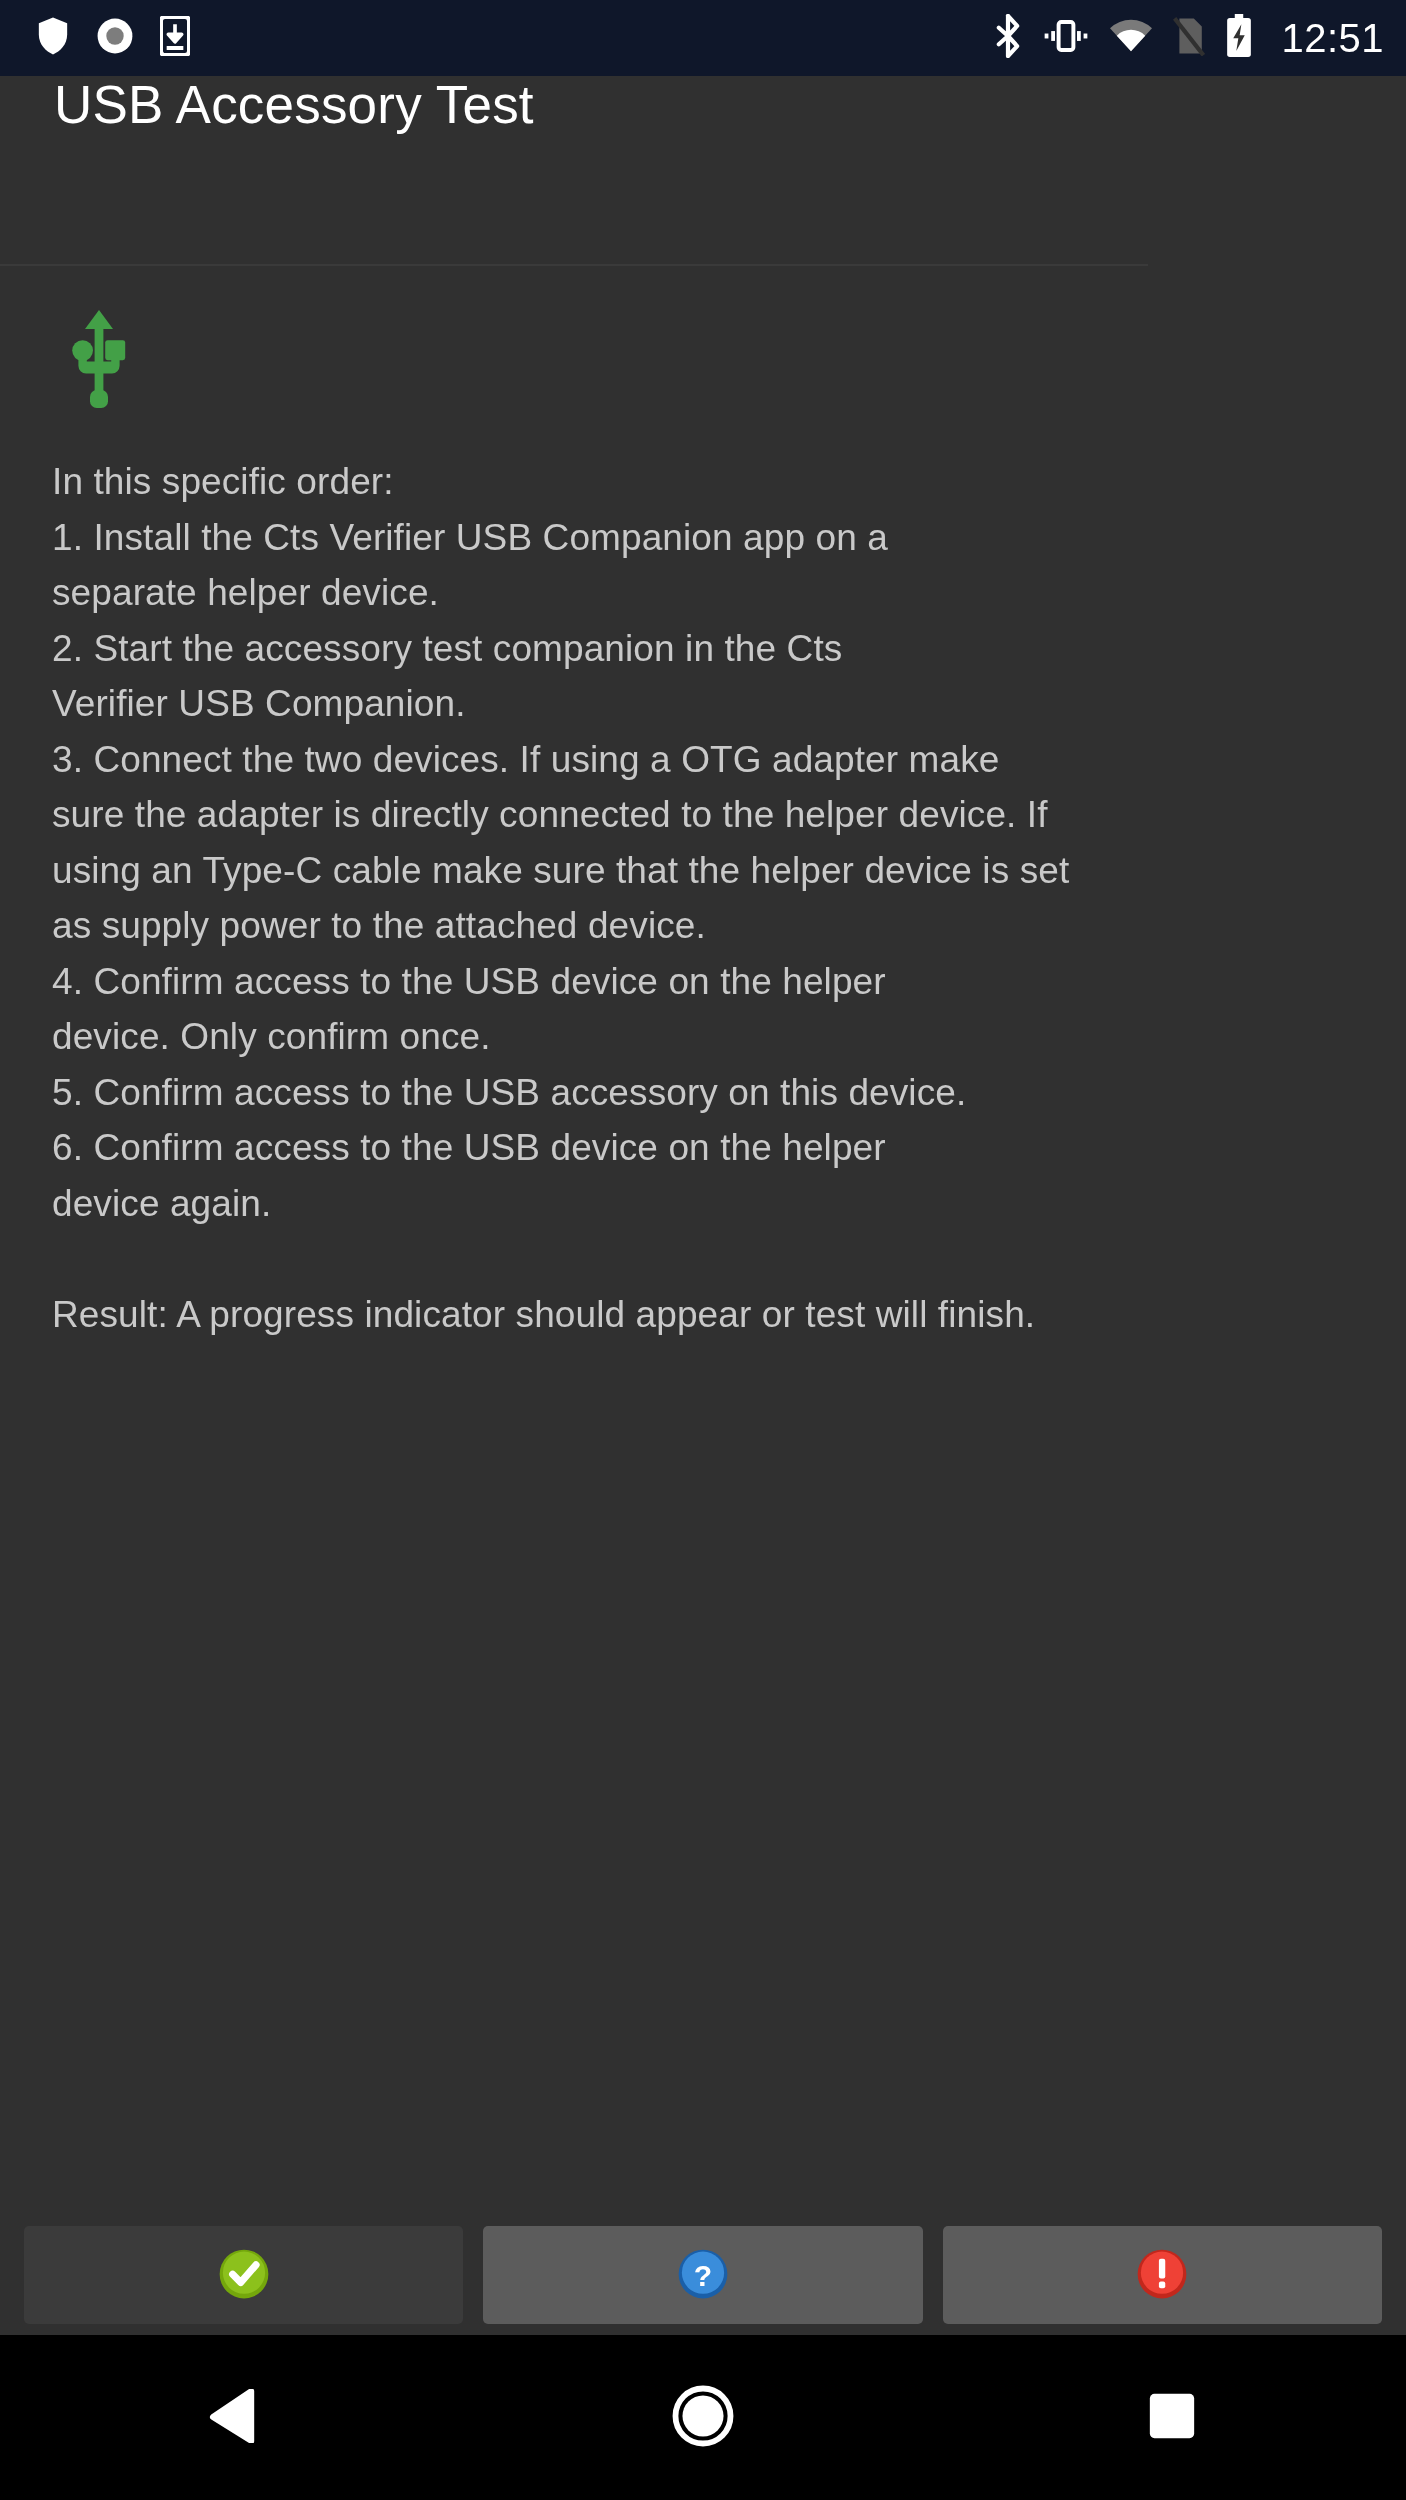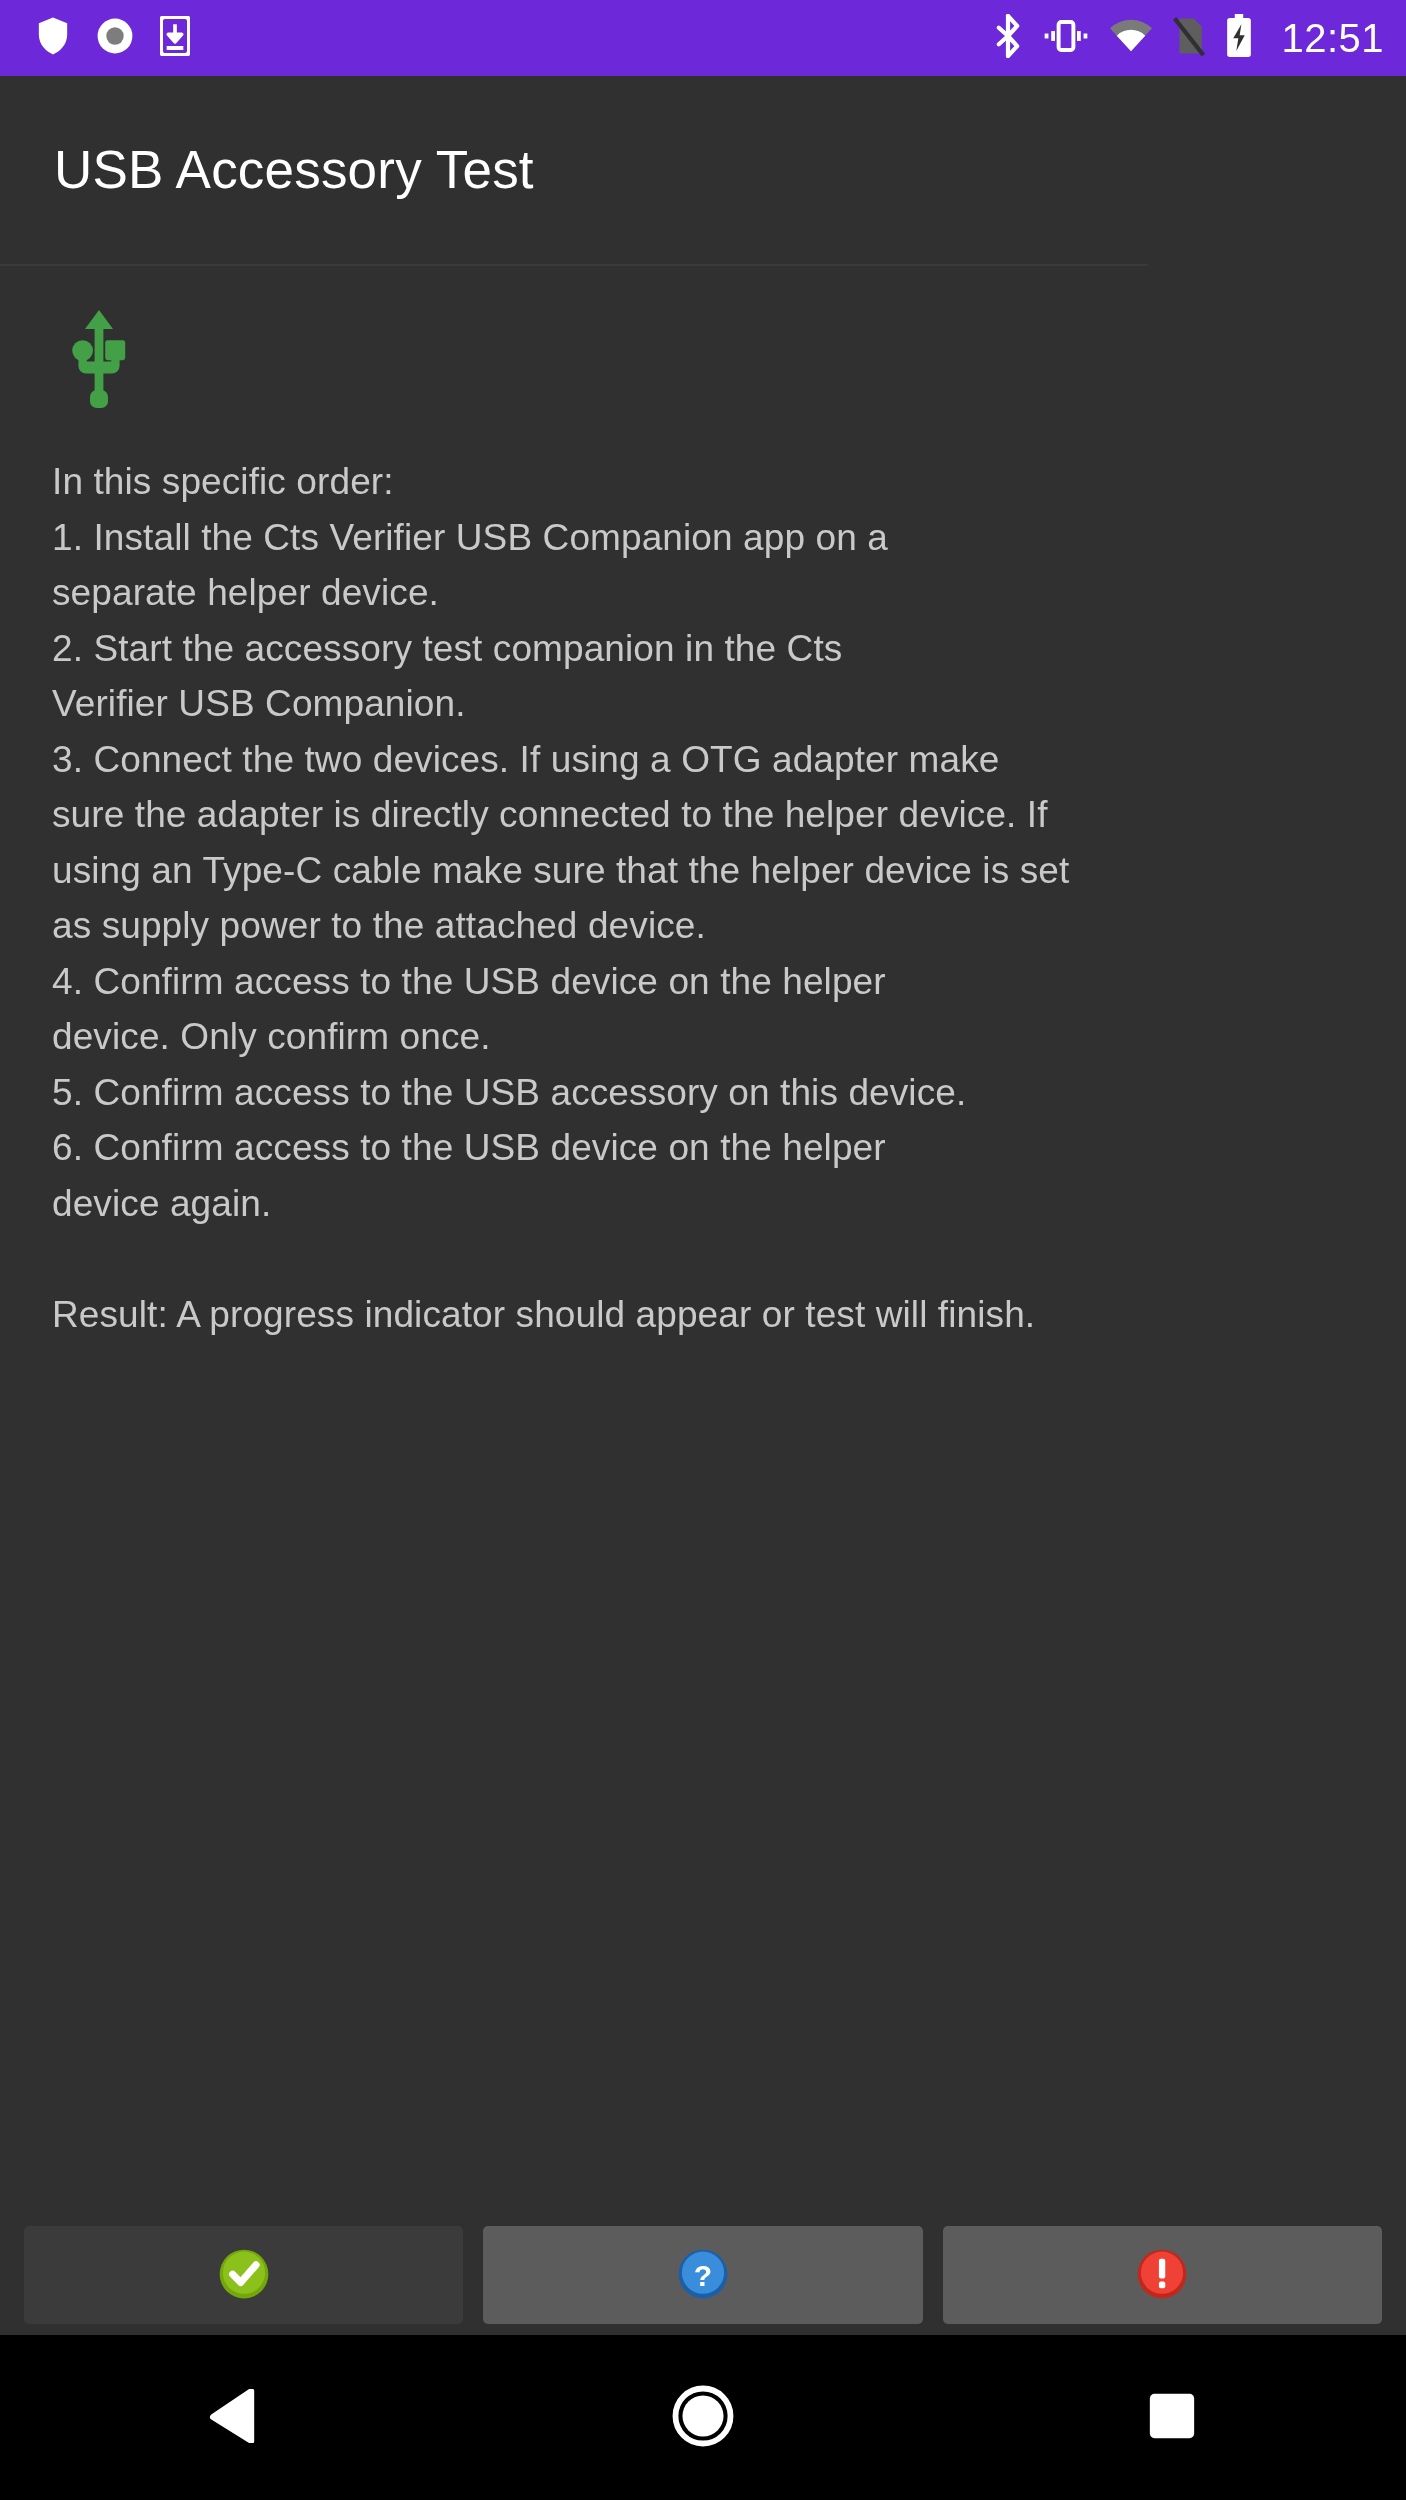--- a/index.html
+++ b/index.html
@@ -17,21 +17,21 @@
     background: #303030;
     overflow: hidden;
   }
 
   
   .status-bar {
     position: absolute;
     top: 0; left: 0;
     width: 1406px;
     height: 76px;
-    background: #6d28d9;
+    background: #0f172a;
     display: flex;
     align-items: center;
     box-sizing: border-box;
     padding: 0 22px 0 36px;
   }
   .status-left {
     display: flex;
     align-items: center;
     gap: 26px;
   }
@@ -54,21 +54,21 @@
   
   .app-bar {
     position: absolute;
     top: 76px; left: 0;
     width: 1148px;
     height: 190px;
     background: #303030;
     border-bottom: 2px solid #3a3a3a;
     box-sizing: border-box;
     display: flex;
-    align-items: center;
+    align-items: flex-start;
     padding-left: 54px;
   }
   .app-title {
     color: #ffffff;
     font-size: 53px;
     font-weight: 400;
     line-height: 1.1;
     letter-spacing: 0.2px;
   }
 

